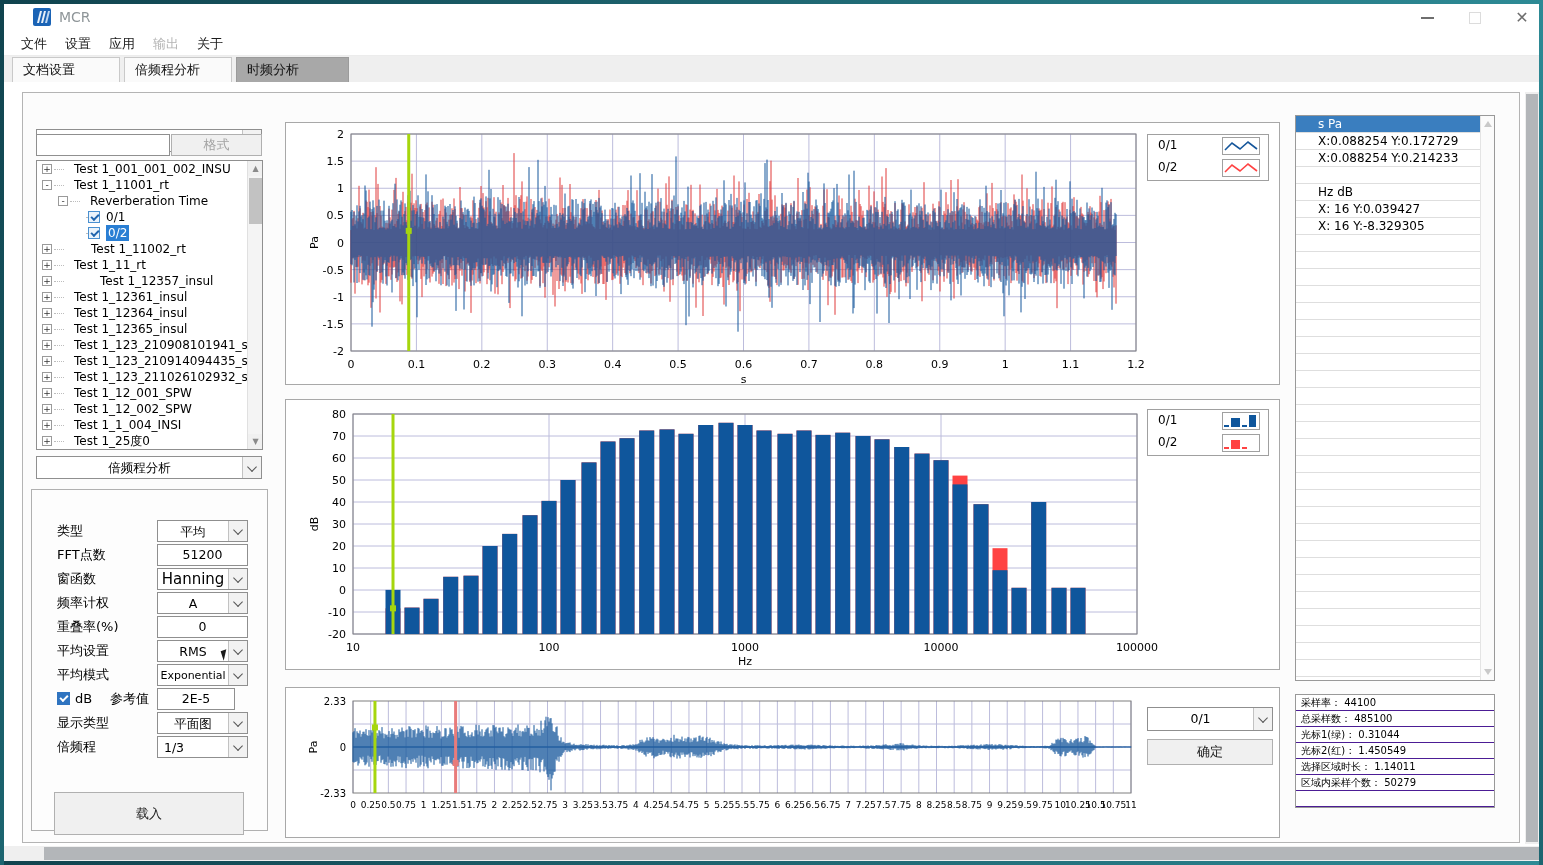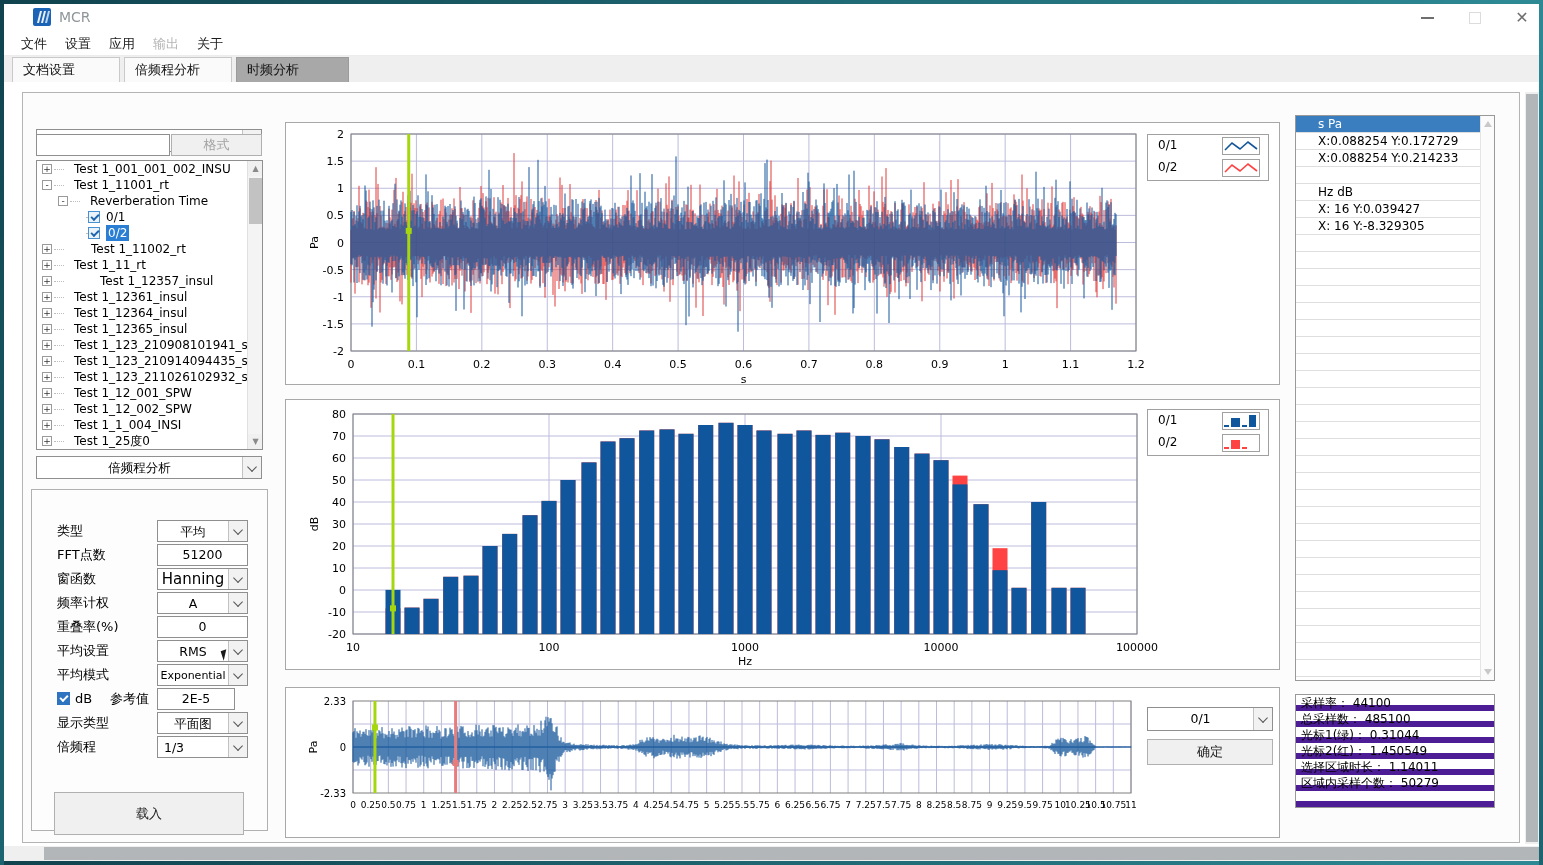--- a/index.html
+++ b/index.html
@@ -83,21 +83,21 @@
   #readout-panel { position:absolute; left:1295px; top:115px; width:200px; height:566px; background:#fff; border:1px solid #999; overflow:hidden; }
   .ro-row { height:17px; line-height:17px; font-size:12px; color:#000; padding-left:22px; border-bottom:1px solid #dedede; white-space:nowrap; }
   .ro-row.sel { background:#3a7ebf; color:#fff; }
   #readout-scroll { position:absolute; right:0; top:0; width:14px; height:100%; background:#fbfbfb; border-left:1px solid #e4e4e4; }
   .ro-arrow { position:absolute; left:3px; width:0; height:0; border-left:4px solid transparent; border-right:4px solid transparent; }
   .ro-arrow.up { top:5px; border-bottom:6px solid #c9c9c9; }
   .ro-arrow.down { bottom:5px; border-top:6px solid #c9c9c9; }
 
   
   #stats-box { position:absolute; left:1295px; top:694px; width:200px; height:114px; background:#fff; border:1px solid #999; overflow:hidden; }
-  .stat-row { height:16px; line-height:16px; font-size:12px; color:#000; padding-left:5px; border-bottom:6px solid #4c1d95; white-space:nowrap; }
+  .stat-row { height:16px; line-height:16px; font-size:10px; color:#000; padding-left:5px; border-bottom:1px solid #4c1d95; white-space:nowrap; }
 
   
   #hscroll { position:absolute; left:4px; top:846px; width:1535px; height:15px; background:#efefef; }
   #hscroll .thumb { position:absolute; left:40px; top:1px; height:13px; width:1495px; background:#b3b6b9; }
   #vscroll { position:absolute; left:1525px; top:92px; width:14px; height:752px; background:#efefef; }
   #vscroll .thumb { position:absolute; top:2px; left:1px; width:12px; height:748px; background:#b3b6b9; }
 
   
   #mouse-cursor { position:absolute; left:222px; top:650px; width:0; height:0;
     border-left:6px solid #1a1a1a; border-bottom:10px solid transparent; transform:rotate(-18deg); z-index:60; }

